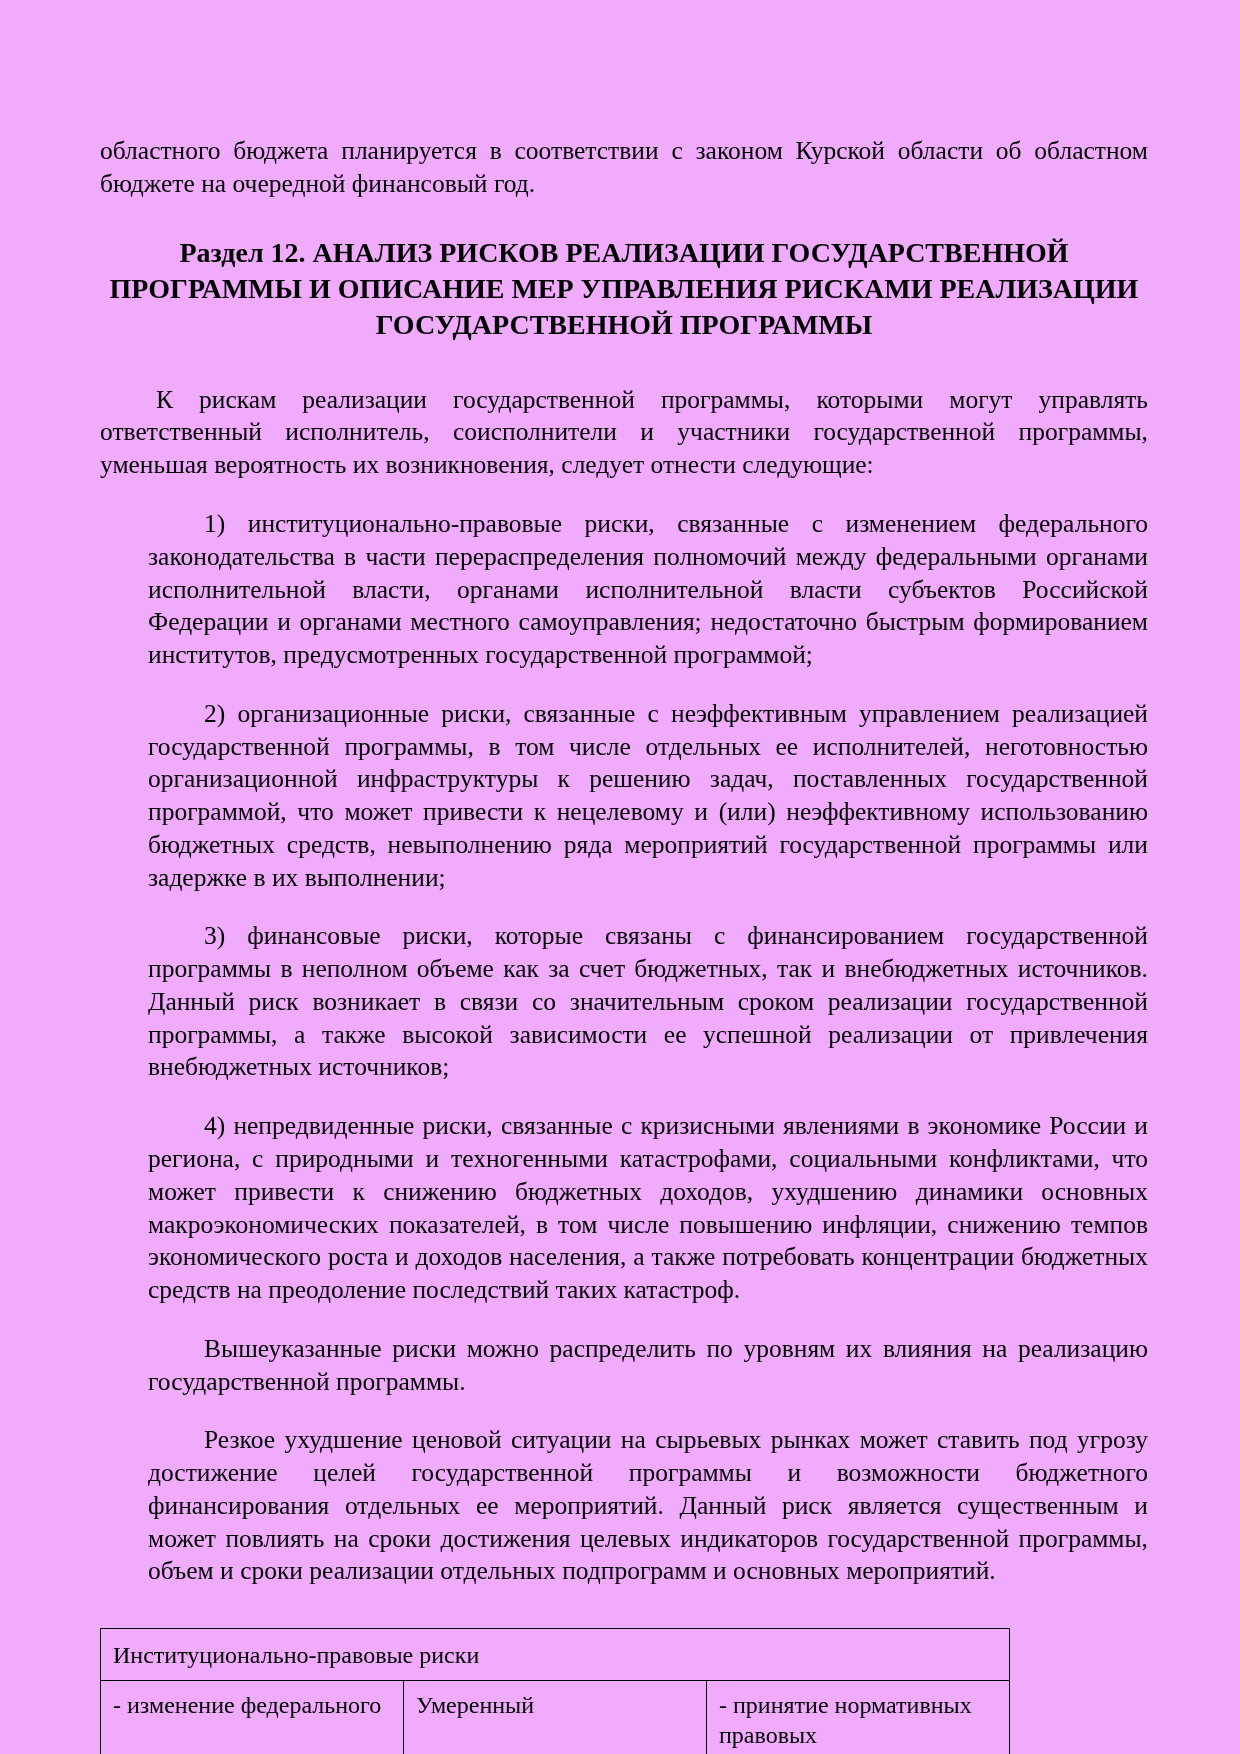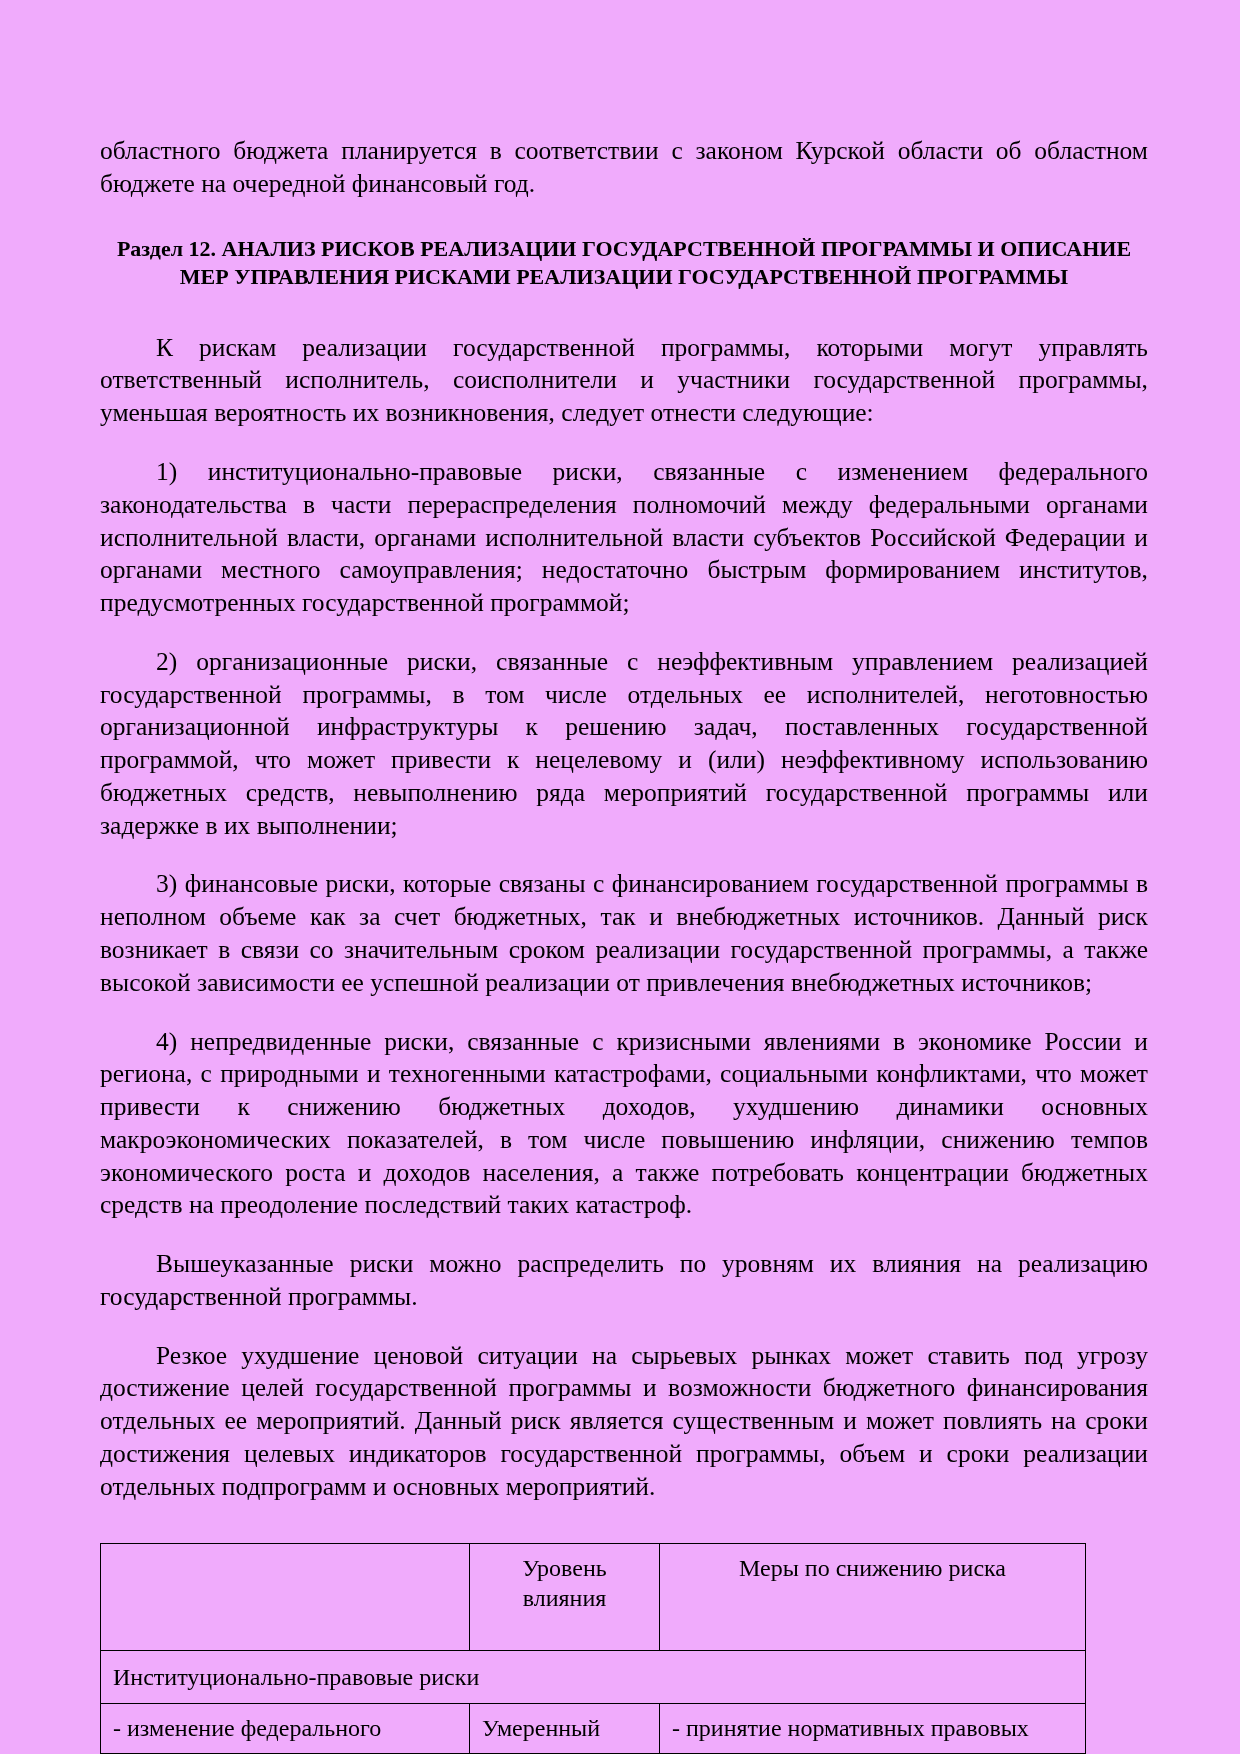--- a/index.html
+++ b/index.html
@@ -29,28 +29,29 @@
   }
   p {
     margin: 0;
   }
   .lead-para {
     margin-bottom: 0;
   }
   .section-heading {
     text-align: center;
     font-weight: bold;
-    font-size: 22px;
+    font-size: 28px;
     line-height: 1.30;
     margin-top: 34px;
     margin-bottom: 0;
   }
   .para {
     text-indent: 56px;
     margin-top: 26px;
+    margin-left: 48px;
   }
   .para-first {
     text-indent: 56px;
     margin-top: 40px;
   }
   
   .risk-table {
     border-collapse: collapse;
     width: 910px;
     margin-top: 40px;
@@ -107,25 +108,20 @@
     <p class="para">4) непредвиденные риски, связанные с кризисными явлениями в экономике России и региона, с природными и техногенными катастрофами, социальными конфликтами, что может привести к снижению бюджетных доходов, ухудшению динамики основных макроэкономических показателей, в том числе повышению инфляции, снижению темпов экономического роста и доходов населения, а также потребовать концентрации бюджетных средств на преодоление последствий таких катастроф.</p>
 
     <p class="para">Вышеуказанные риски можно распределить по уровням их влияния на реализацию государственной программы.</p>
 
     <p class="para">Резкое ухудшение ценовой ситуации на сырьевых рынках может ставить под угрозу достижение целей государственной программы и возможности бюджетного финансирования отдельных ее мероприятий. Данный риск является существенным и может повлиять на сроки достижения целевых индикаторов государственной программы, объем и сроки реализации отдельных подпрограмм и основных мероприятий.</p>
 
   </div>
 
   <table class="risk-table">
     <tbody>
-      <tr>
-        <td class="col-a cell-empty"></td>
-        <td class="col-b th-center">Уровень влияния</td>
-        <td class="col-c th-center">Меры по снижению риска</td>
-      </tr>
       <tr class="row-group">
         <td colspan="3">Институционально-правовые риски</td>
       </tr>
       <tr>
         <td class="col-a cell-plain">- изменение федерального</td>
         <td class="col-b cell-plain">Умеренный</td>
         <td class="col-c cell-plain">- принятие нормативных правовых</td>
       </tr>
     </tbody>
   </table>

